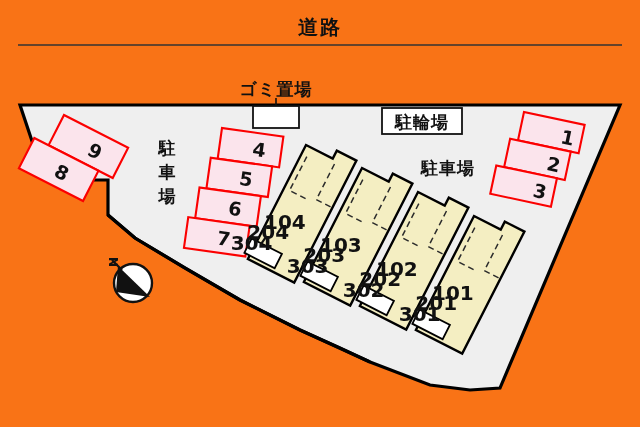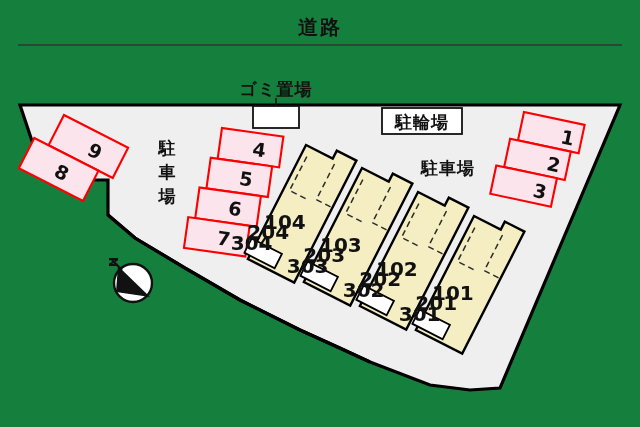--- a/index.html
+++ b/index.html
@@ -4,21 +4,21 @@
 <style>
   html, body {
     margin: 0;
     padding: 0;
     background: #ffffff;
   }
   #stage {
     position: relative;
     width: 640px;
     height: 427px;
-    background: #15803d;
+    background: #f97316;
     font-family: "DejaVu Sans", "Liberation Sans", sans-serif;
     overflow: hidden;
   }
   svg { display: block; }
 
   .site-fill     { fill: #efefef; stroke: #000000; stroke-width: 3.2; stroke-linejoin: miter; }
   .road-line     { stroke: #333333; stroke-width: 1.6; fill: none; }
 
   .stall-rect    { fill: #fbe4ec; stroke: #fb0000; stroke-width: 2.1; }
   .bldg-rect     { fill: #f4eec2; stroke: #000000; stroke-width: 2.4; stroke-linejoin: miter; }

